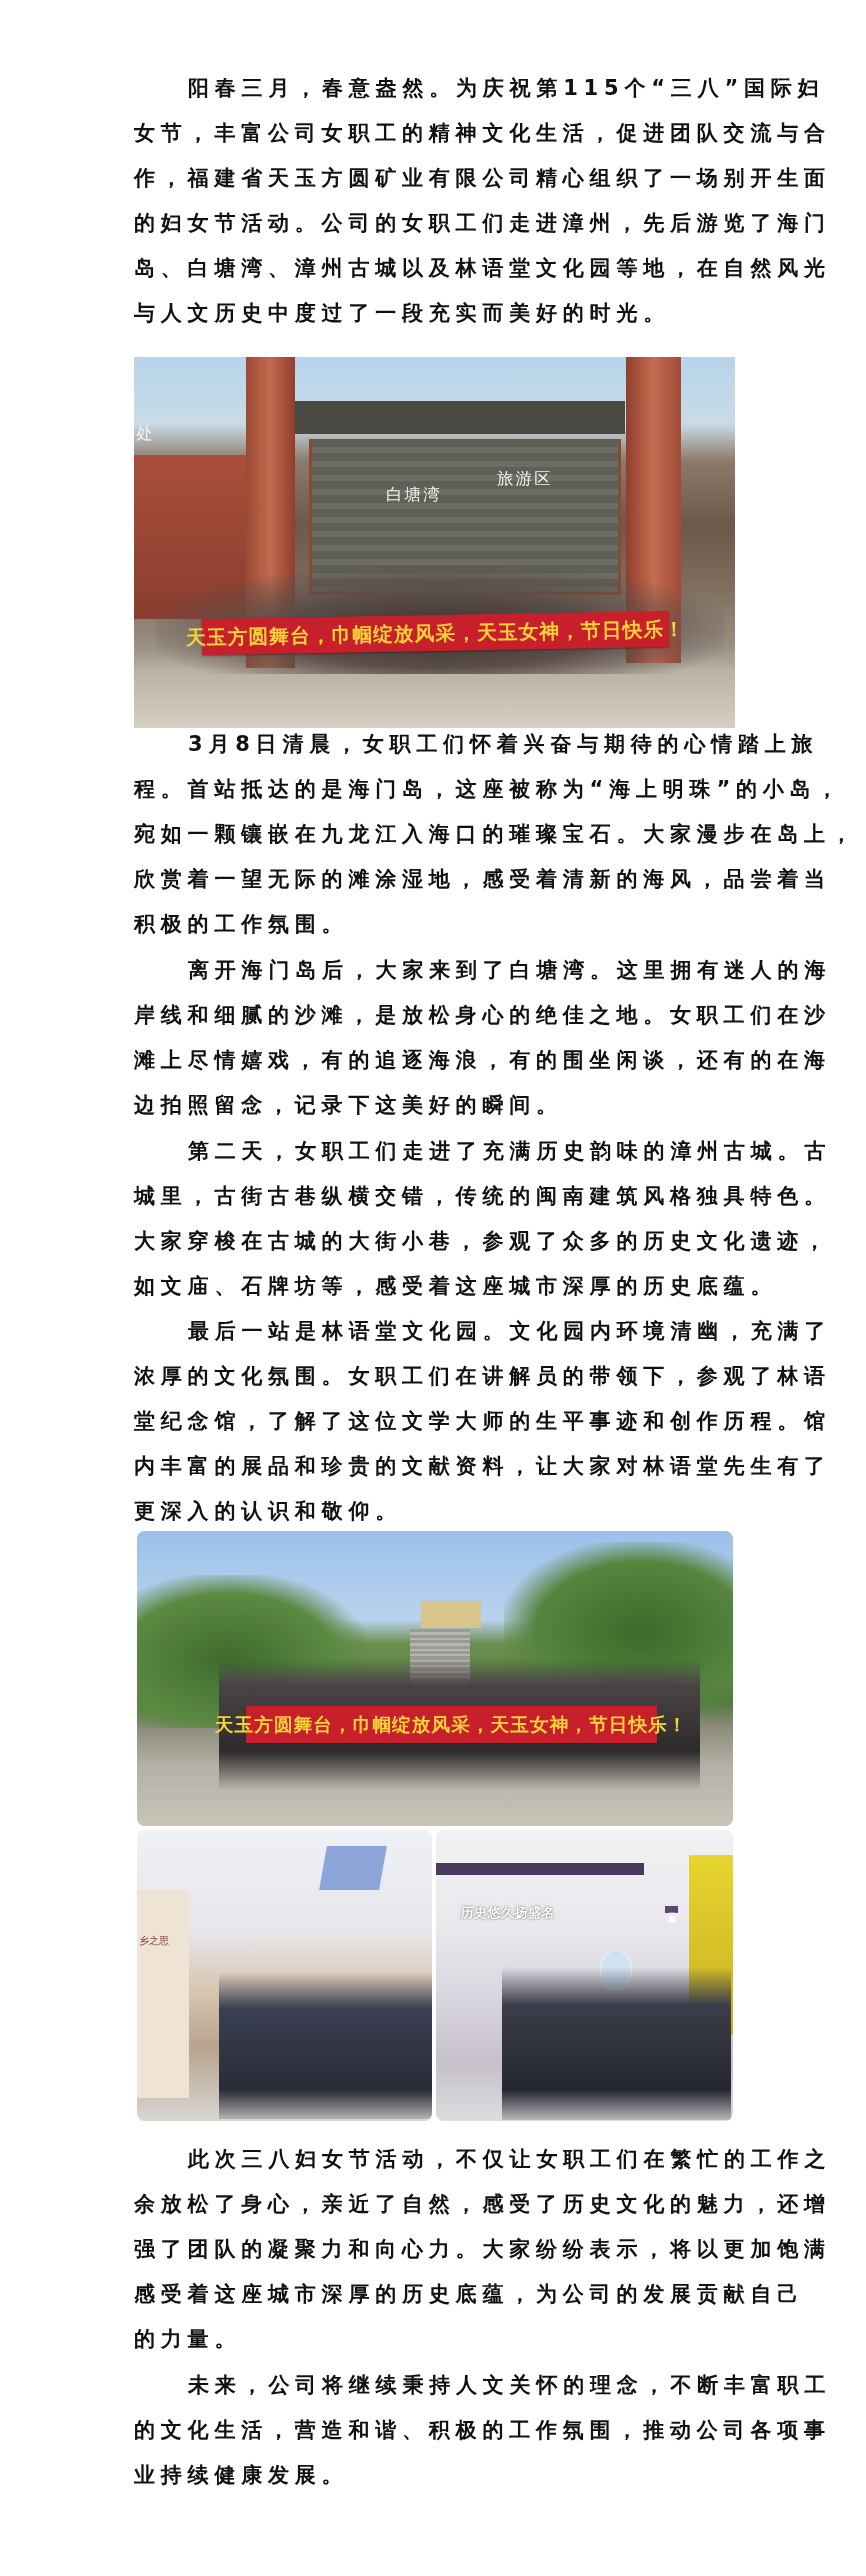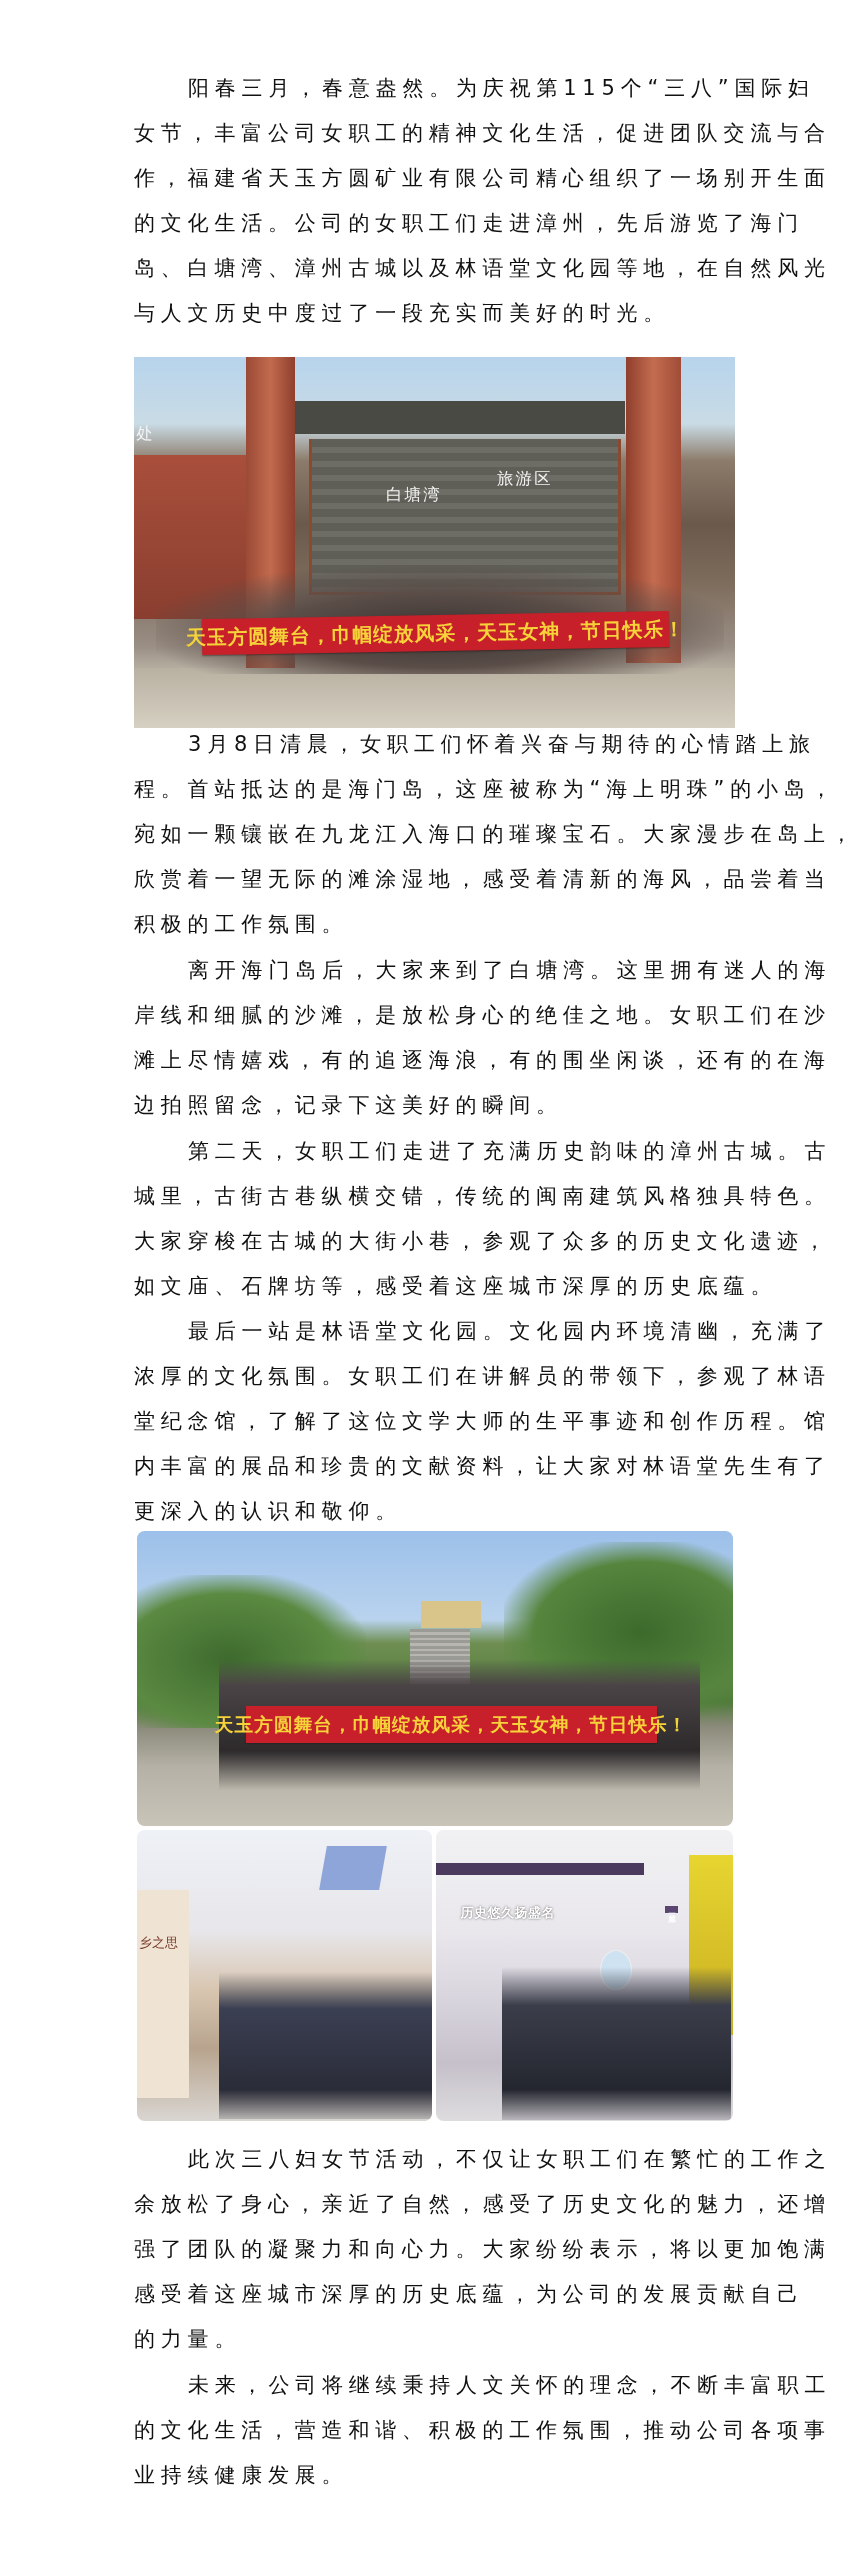--- a/index.html
+++ b/index.html
@@ -1,19 +1,19 @@
 <!DOCTYPE html>
 <html style="font-size:8.7px"><head>
 <meta charset="utf-8">
 <style>
   html, body { margin: 0; padding: 0; background: #ffffff; }
   body { width: 867px; height: 2576px; position: relative; overflow: hidden;
          font-family: "DejaVu Sans", "Liberation Sans", sans-serif; color: #111; }
   .page { position: absolute; left: 134px; top: 0; width: 601px; }
-  .para { position: absolute; left: 0; width: 601px; margin: 0; }
+  .para { position: absolute; left: 0; width: 601px; margin: 0; font-weight: bold; }
   .line { display: block; height: 45px; line-height: 45px; font-size: 21px;
           white-space: nowrap; letter-spacing: 5.8px; color: #111; }
   .line.indent { padding-left: 54px; }
   .photo { position: absolute; overflow: hidden; }
   .photo.rounded { border-radius: 7.6px; }
 
   
   .p1 { left: 0; top: 357px; width: 601px; height: 371px;
         background: linear-gradient(180deg, #b7d4ec 0%, #c9dbe5 18%, #8c7b6a 28%, #6b5a4c 45%, #7c6a5a 60%, #9a8f85 78%, #c9c2b4 88%, #d8d2c4 100%); }
   .p1 .pillar-l { position: absolute; left: 112px; top: 0; width: 49px; height: 317px;
@@ -70,21 +70,21 @@
 </style>
 </head>
 <body>
 
 <div class="page">
 
   <p class="para" style="top:66px">
     <span class="line indent">阳春三月，春意盎然。为庆祝第115个“三八”国际妇</span>
     <span class="line">女节，丰富公司女职工的精神文化生活，促进团队交流与合</span>
     <span class="line">作，福建省天玉方圆矿业有限公司精心组织了一场别开生面</span>
-    <span class="line">的文化生活。公司的女职工们走进漳州，先后游览了海门</span>
+    <span class="line">的妇女节活动。公司的女职工们走进漳州，先后游览了海门</span>
     <span class="line">岛、白塘湾、漳州古城以及林语堂文化园等地，在自然风光</span>
     <span class="line">与人文历史中度过了一段充实而美好的时光。</span>
   </p>
 
   <div class="photo p1">
     <div class="wall-l"></div>
     <div class="pillar-l"></div>
     <div class="pillar-r"></div>
     <div class="beam"></div>
     <div class="door"></div>
@@ -131,21 +131,21 @@
     <div class="trees-r"></div>
     <div class="building"></div>
     <div class="stairs"></div>
     <div class="people"></div>
     <div class="banner">天玉方圆舞台，巾帼绽放风采，天玉女神，节日快乐！</div>
   </div>
 
   <div class="photo rounded p3">
     <div class="vent"></div>
     <div class="exhibit">
-      <span style="position:absolute;left:2.2px;top:44px;font-size:13px;color:#7a3a2a">乡之思</span>
+      <span style="position:absolute;left:2.2px;top:44px;font-size:10px;color:#7a3a2a">乡之思</span>
     </div>
     <div class="people"></div>
   </div>
 
   <div class="photo rounded p4">
     <div class="purple"></div>
     <span class="wall-title">历史悠久扬盛名</span>
     <span style="position:absolute;left:229px;top:76px;font-size:7.6px;color:#fff;writing-mode:vertical-rl;background:#5a4670;padding:3.3px 1.6px">第一单元</span>
     <div class="medallion"></div>
     <div class="carving"></div>

